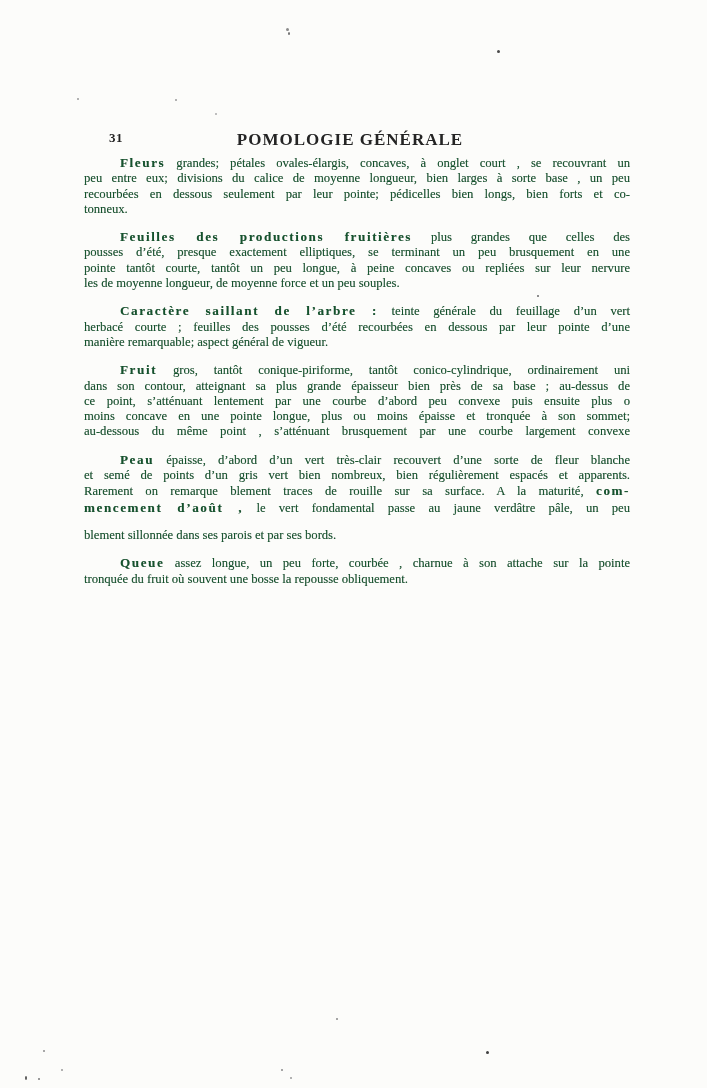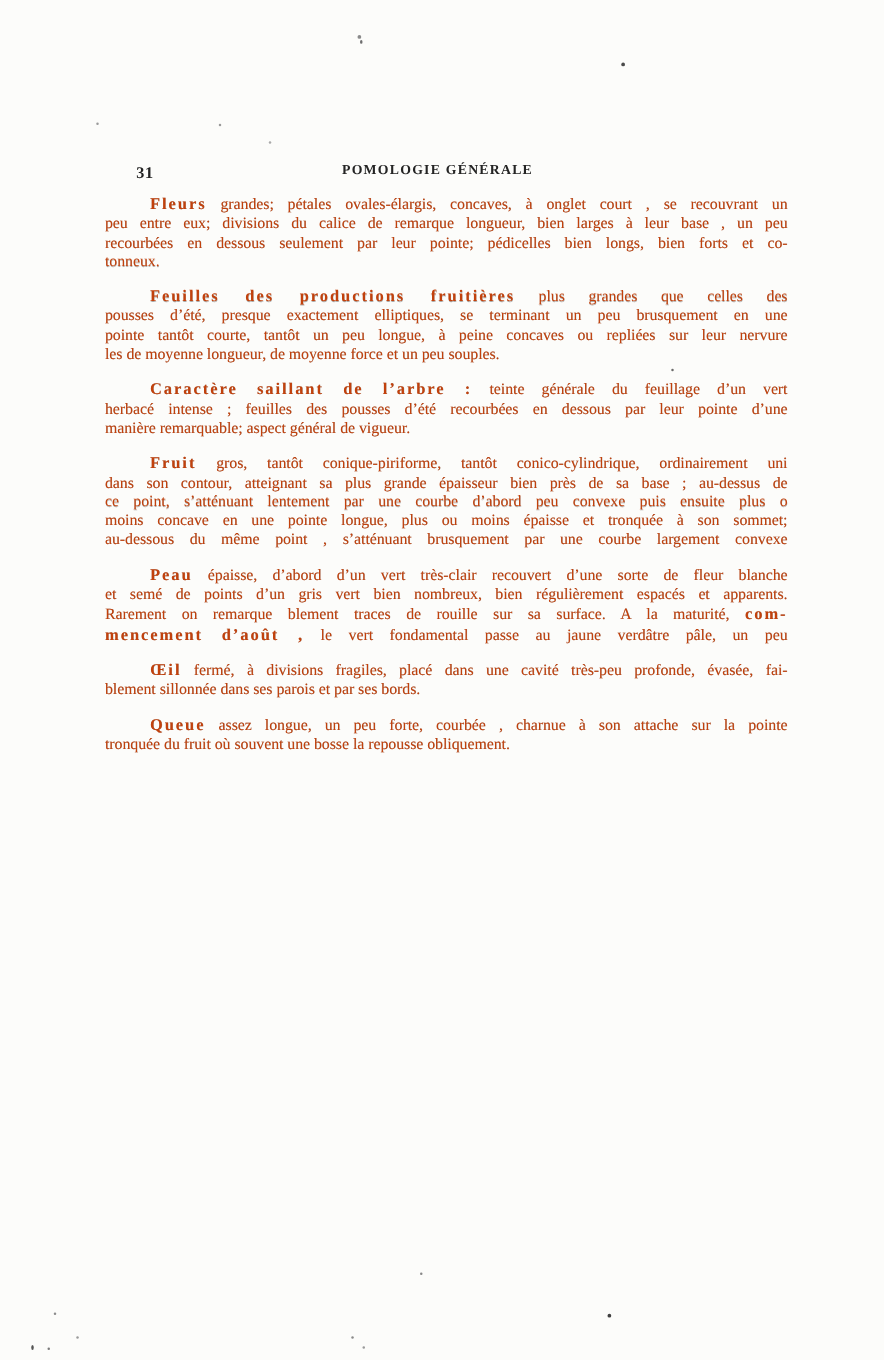--- a/index.html
+++ b/index.html
@@ -28,40 +28,40 @@
     font-weight: bold;
     letter-spacing: 0.5px;
     color: #222;
   }
   .running-title {
     position: absolute;
     left: 0;
     top: 130px;
     width: 700px;
     text-align: center;
-    font-size: 11px;
+    font-size: 17px;
     font-weight: bold;
     letter-spacing: 1px;
     color: #242424;
   }
   .text-block {
     position: absolute;
     left: 84px;
     top: 155px;
     width: 546px;
   }
   .paragraph + .paragraph {
     margin-top: 12px;
   }
   .line {
     font-size: 12.6px;
     line-height: 15.3px;
     text-align: justify;
     text-align-last: justify;
-    color: #c2410c;
+    color: #14532d;
     text-shadow: 0.2px 0.2px 0 rgba(25,25,25,0.35);
     white-space: normal;
   }
   .line.first {
     text-indent: 36px;
   }
   .line.last {
     text-align-last: left;
   }
   .lead {
@@ -76,50 +76,49 @@
 </style>
 </head>
 <body>
 
 <div class="scan-page">
   <div class="page-number">31</div>
   <div class="running-title">POMOLOGIE GÉNÉRALE</div>
   <div class="text-block">
       <div class="paragraph">
         <div class="line first"><span class="lead">Fleurs</span><span class="reg"> grandes; pétales ovales-élargis, concaves, à onglet court , se recouvrant un</span></div>
-        <div class="line"><span class="reg">peu entre eux; divisions du calice de remarque longueur, bien larges à leur base , un peu</span></div>
+        <div class="line"><span class="reg">peu entre eux; divisions du calice de moyenne longueur, bien larges à sorte base , un peu</span></div>
         <div class="line"><span class="reg">recourbées en dessous seulement par leur pointe; pédicelles bien longs, bien forts et co-</span></div>
         <div class="line last"><span class="reg">tonneux.</span></div>
       </div>
       <div class="paragraph">
         <div class="line first"><span class="lead">Feuilles des productions fruitières</span><span class="reg"> plus grandes que celles des</span></div>
         <div class="line"><span class="reg">pousses d’été, presque exactement elliptiques, se terminant un peu brusquement en une</span></div>
         <div class="line"><span class="reg">pointe tantôt courte, tantôt un peu longue, à peine concaves ou repliées sur leur nervure</span></div>
         <div class="line last"><span class="reg">les de moyenne longueur, de moyenne force et un peu souples.</span></div>
       </div>
       <div class="paragraph">
         <div class="line first"><span class="lead">Caractère saillant de l’arbre :</span><span class="reg"> teinte générale du feuillage d’un vert</span></div>
-        <div class="line"><span class="reg">herbacé intense ; feuilles des pousses d’été recourbées en dessous par leur pointe d’une</span></div>
+        <div class="line"><span class="reg">herbacé courte ; feuilles des pousses d’été recourbées en dessous par leur pointe d’une</span></div>
         <div class="line last"><span class="reg">manière remarquable; aspect général de vigueur.</span></div>
       </div>
       <div class="paragraph">
         <div class="line first"><span class="lead">Fruit</span><span class="reg"> gros, tantôt conique-piriforme, tantôt conico-cylindrique, ordinairement uni</span></div>
         <div class="line"><span class="reg">dans son contour, atteignant sa plus grande épaisseur bien près de sa base ; au-dessus de</span></div>
         <div class="line"><span class="reg">ce point, s’atténuant lentement par une courbe d’abord peu convexe puis ensuite plus o</span></div>
         <div class="line"><span class="reg">moins concave en une pointe longue, plus ou moins épaisse et tronquée à son sommet;</span></div>
         <div class="line"><span class="reg">au-dessous du même point , s’atténuant brusquement par une courbe largement convexe</span></div>
       </div>
       <div class="paragraph">
         <div class="line first"><span class="lead">Peau</span><span class="reg"> épaisse, d’abord d’un vert très-clair recouvert d’une sorte de fleur blanche</span></div>
         <div class="line"><span class="reg">et semé de points d’un gris vert bien nombreux, bien régulièrement espacés et apparents.</span></div>
         <div class="line"><span class="reg">Rarement on remarque blement traces de rouille sur sa surface. A la maturité, </span><span class="lead">com-</span></div>
         <div class="line"><span class="lead">mencement d’août ,</span><span class="reg"> le vert fondamental passe au jaune verdâtre pâle, un peu</span></div>
       </div>
       <div class="paragraph">
-        <div class="line first"><span class="lead">Œil</span><span class="reg"> fermé, à divisions fragiles, placé dans une cavité très-peu profonde, évasée, fai-</span></div>
         <div class="line last"><span class="reg">blement sillonnée dans ses parois et par ses bords.</span></div>
       </div>
       <div class="paragraph">
         <div class="line first"><span class="lead">Queue</span><span class="reg"> assez longue, un peu forte, courbée , charnue à son attache sur la pointe</span></div>
         <div class="line last"><span class="reg">tronquée du fruit où souvent une bosse la repousse obliquement.</span></div>
       </div>
     </div>
 <div class="speck" style="left: 286px; top: 28px; width: 3px; height: 3px; background: rgb(138, 138, 138);"></div>
     <div class="speck" style="left: 288px; top: 32px; width: 2px; height: 3px; background: rgb(111, 111, 111);"></div>
     <div class="speck" style="left: 497px; top: 50px; width: 3px; height: 3px; background: rgb(74, 74, 74);"></div>

